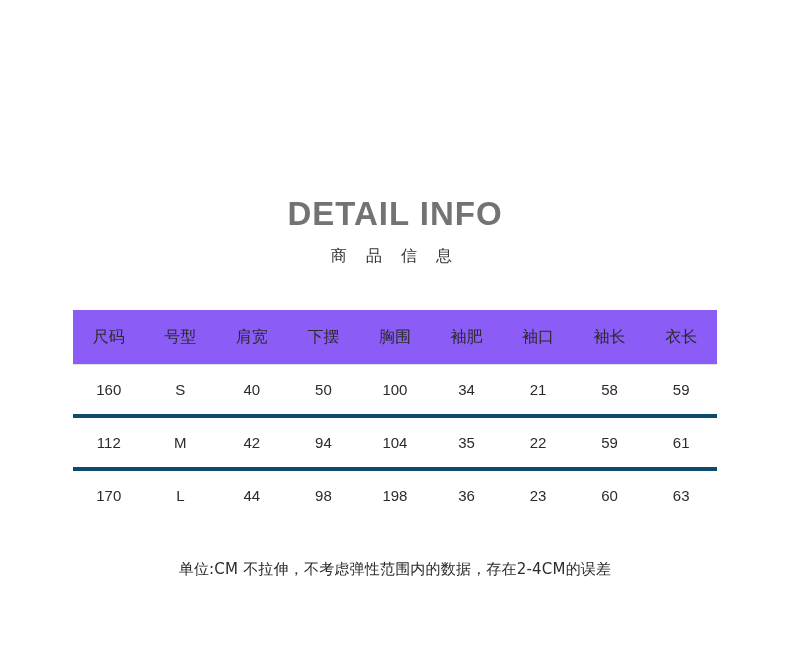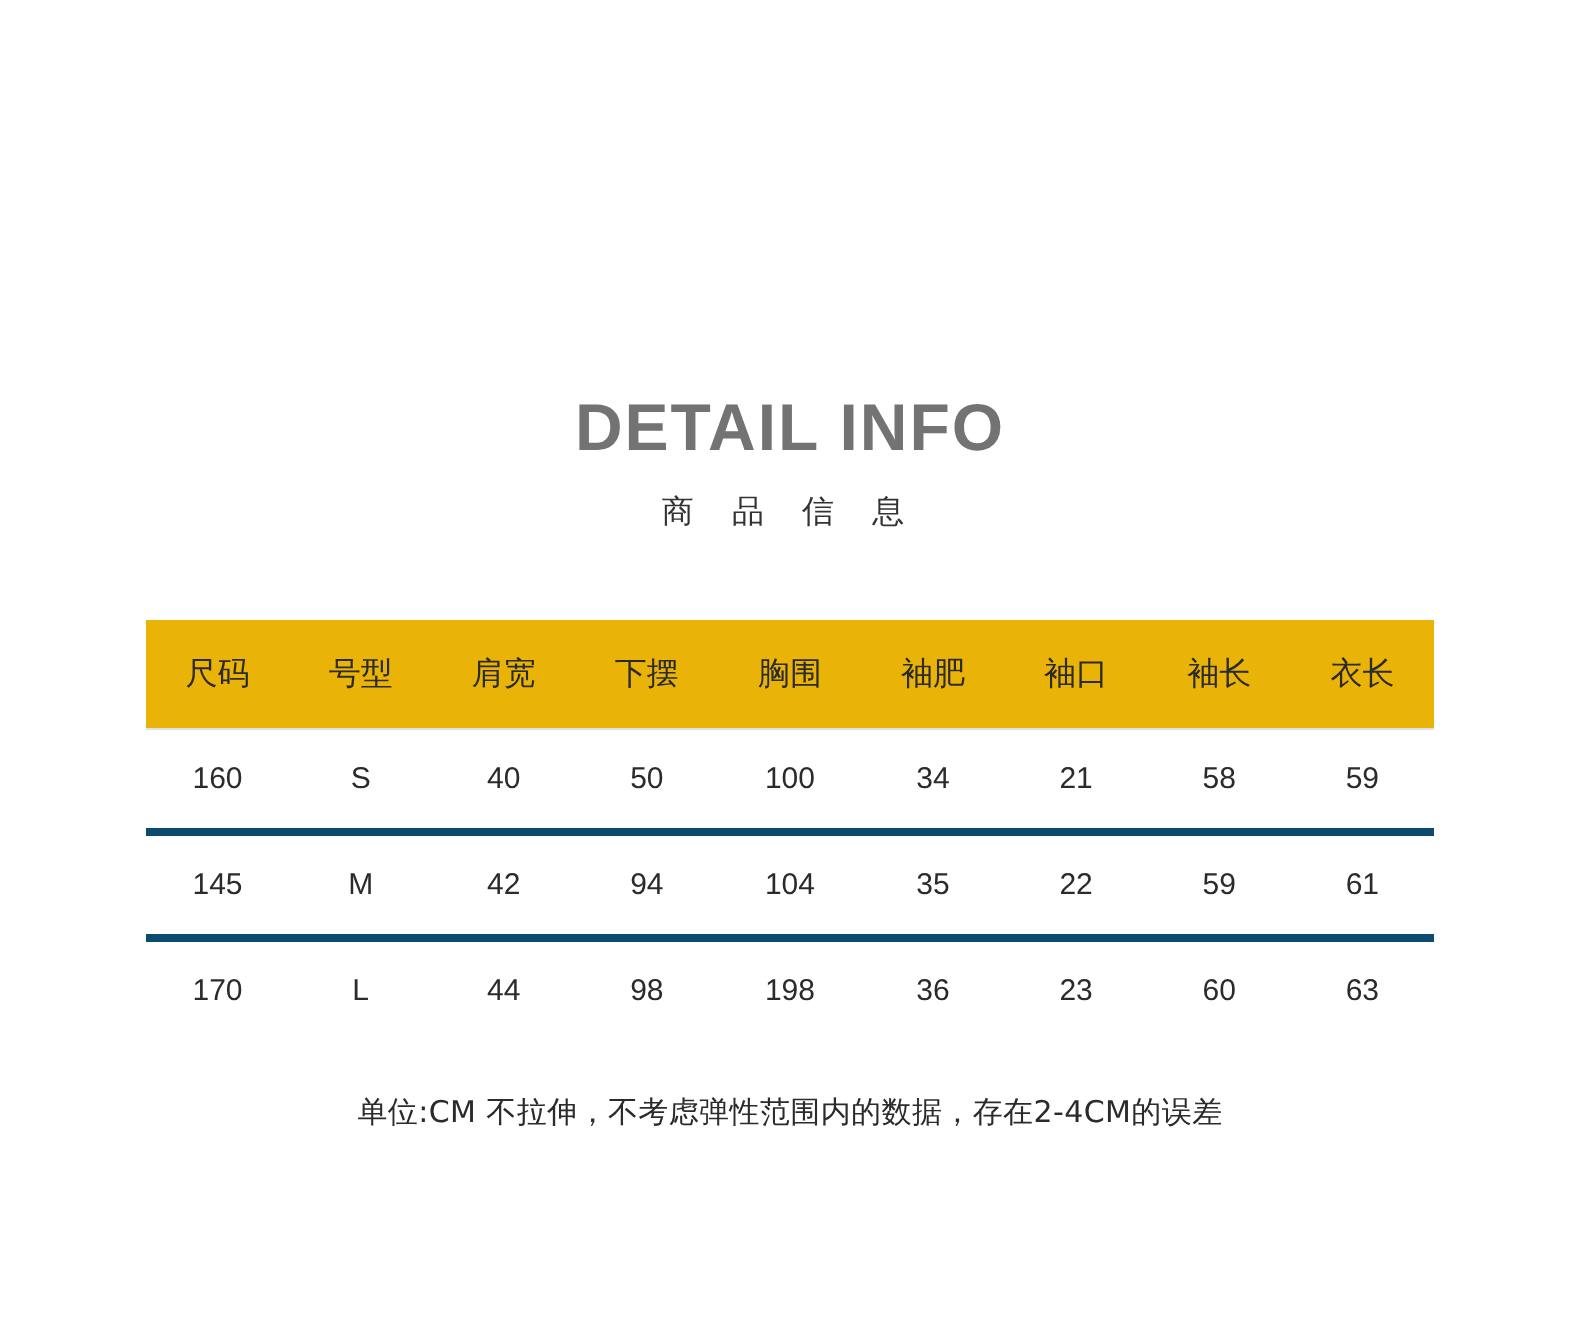--- a/index.html
+++ b/index.html
@@ -43,21 +43,21 @@
     margin: 0 auto;
     margin-top: 43px;
     width: 644px;
   }
   table.size-table {
     width: 100%;
     border-collapse: collapse;
     table-layout: fixed;
   }
   table.size-table thead th {
-    background: #eab308;
+    background: #8b5cf6;
     font-size: 16px;
     font-weight: normal;
     color: #2b2b2b;
     height: 52px;
     text-align: center;
     font-family: "DejaVu Sans", "Liberation Sans", sans-serif;
     border: none;
   }
   table.size-table tbody td {
     height: 47px;
@@ -66,21 +66,21 @@
     color: #2b2b2b;
     border-top: 4px solid #0c4a6e;
     background: #ffffff;
     font-family: "Liberation Sans", "DejaVu Sans", sans-serif;
   }
   table.size-table tbody tr:first-child td {
     border-top: 1px solid #e2e2e2;
   }
   .note {
     text-align: center;
-    margin-top: 27px;
+    margin-top: 40px;
     font-size: 15px;
     color: #2b2b2b;
     font-family: "DejaVu Sans", "Liberation Sans", sans-serif;
     letter-spacing: 0.2px;
   }
 </style>
 </head>
 <body>
 
 <div class="page">
@@ -111,21 +111,21 @@
           <td>S</td>
           <td>40</td>
           <td>50</td>
           <td>100</td>
           <td>34</td>
           <td>21</td>
           <td>58</td>
           <td>59</td>
         </tr>
         <tr>
-          <td>145</td>
+          <td>112</td>
           <td>M</td>
           <td>42</td>
           <td>94</td>
           <td>104</td>
           <td>35</td>
           <td>22</td>
           <td>59</td>
           <td>61</td>
         </tr>
         <tr>

